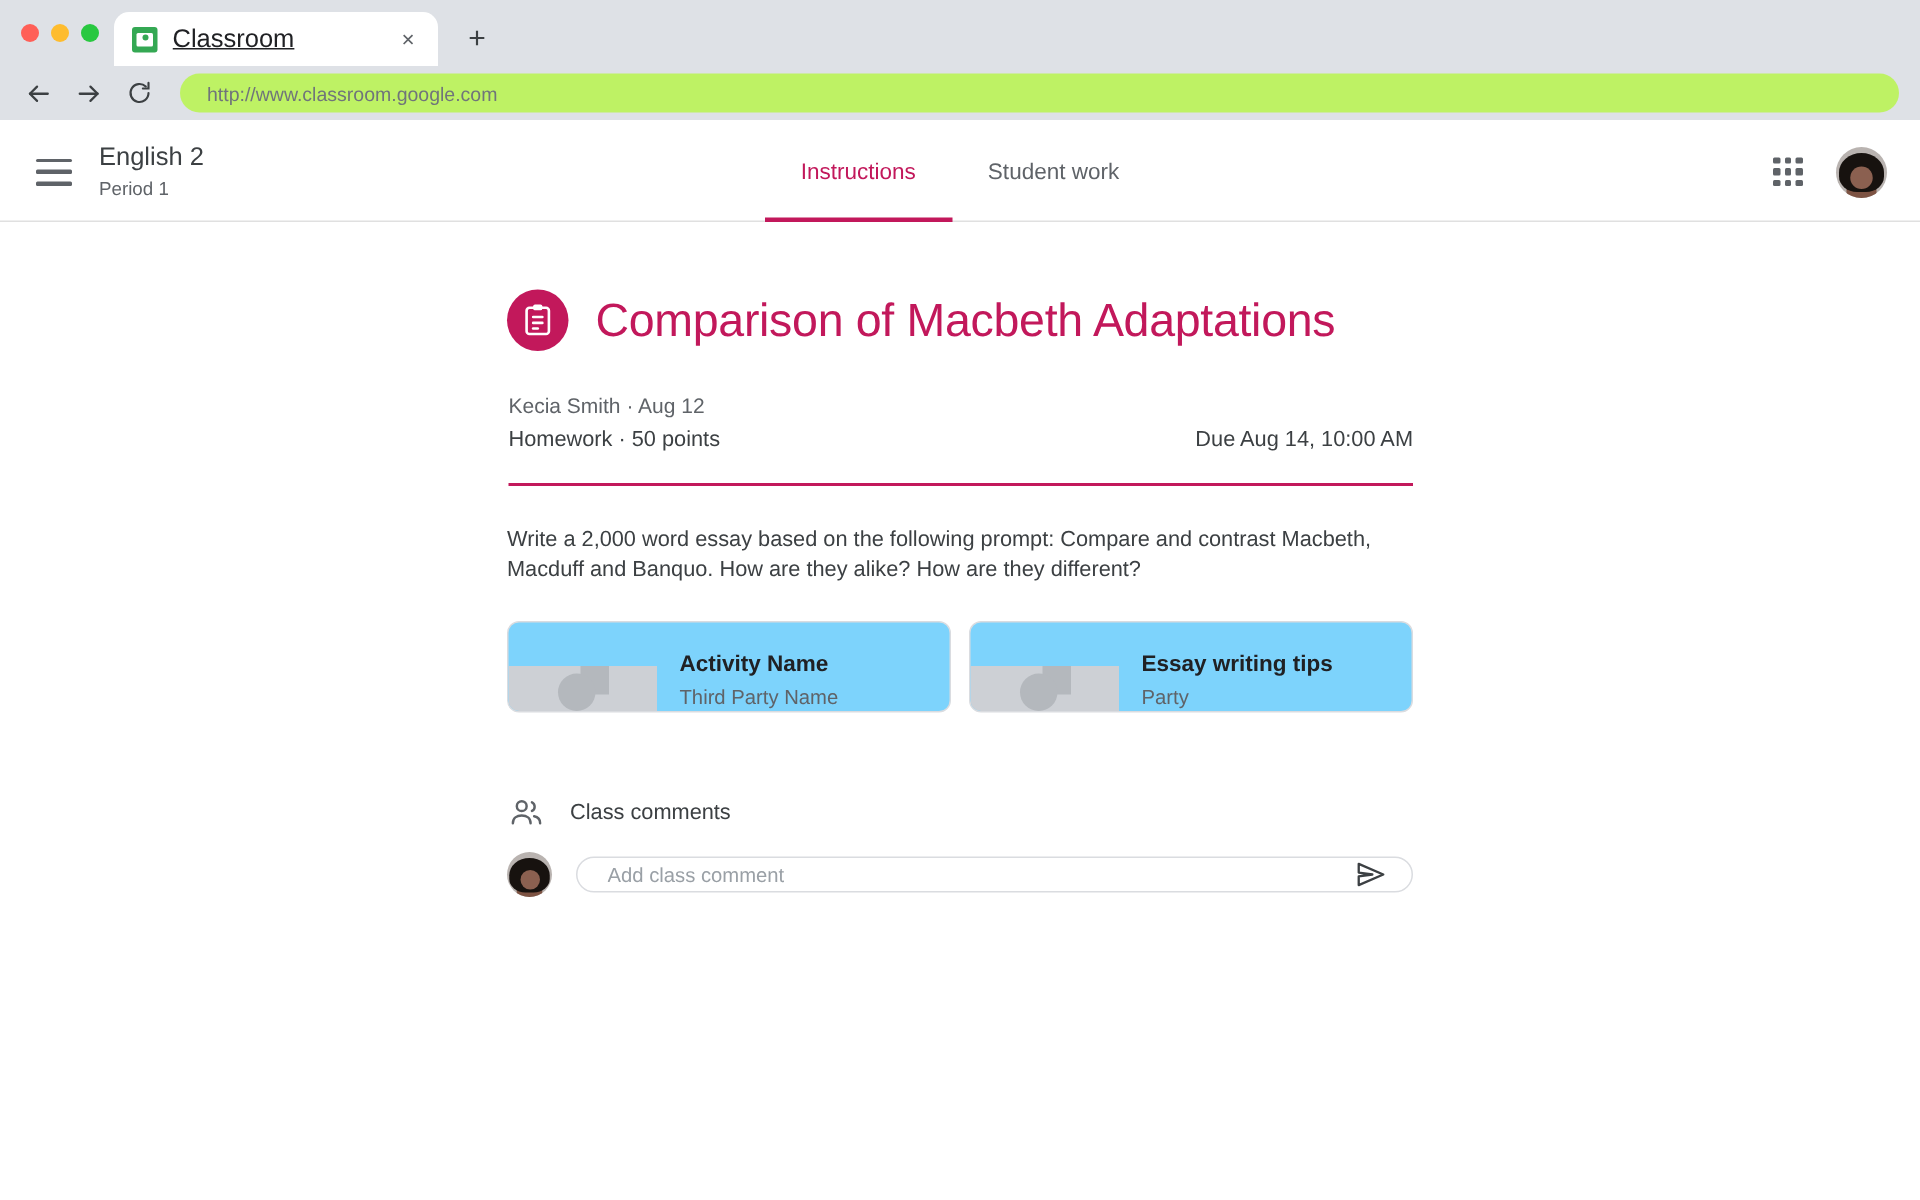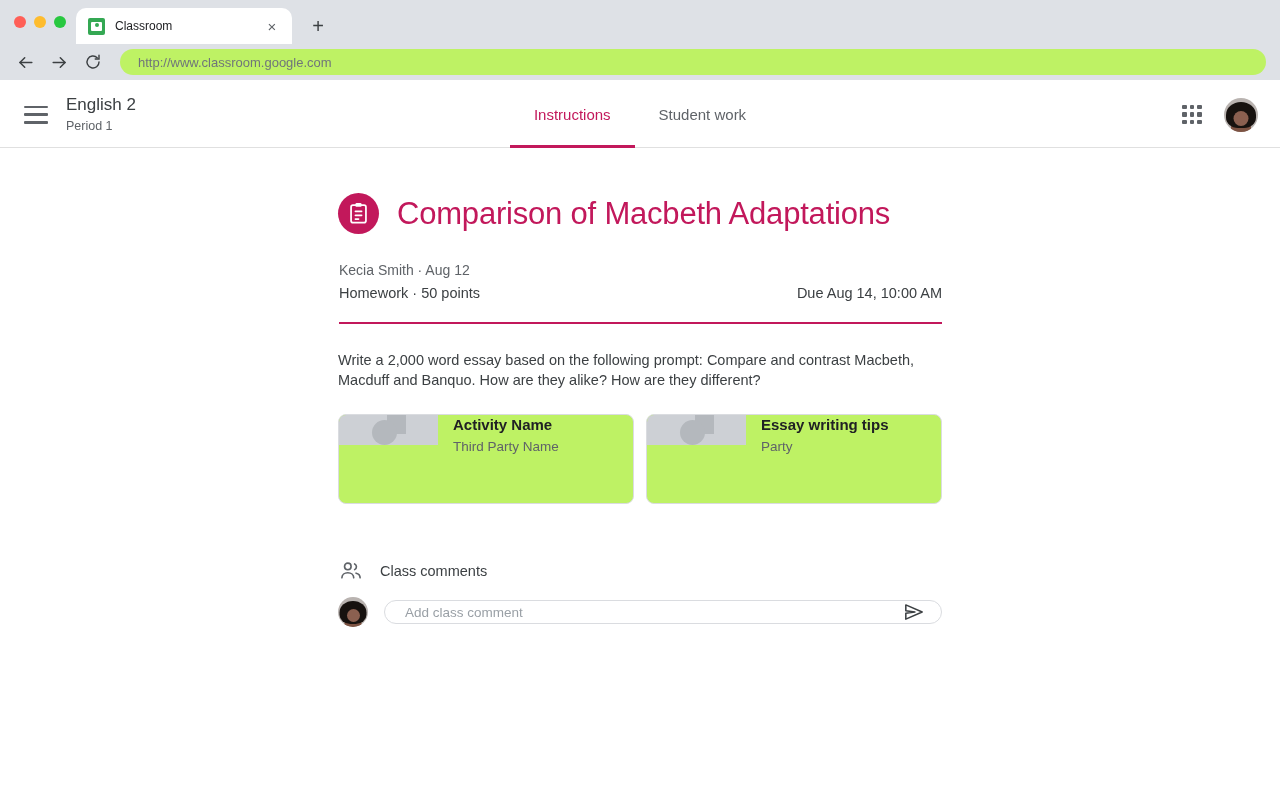--- a/index.html
+++ b/index.html
@@ -36,22 +36,22 @@
   }
   .favicon .board {
     width: 11px; height: 9px; background: #ffffff; border-radius: 1px;
     position: relative;
   }
   .favicon .board::after {
     content: ""; position: absolute; left: 3.5px; top: 1.5px;
     width: 4px; height: 4px; border-radius: 50%; background: #34a853;
   }
   .tab-title {
-    font-size: 12px; color: #202124; flex: 1;
-    white-space: nowrap; overflow: hidden; text-overflow: ellipsis;
+    font-size: 17px; color: #202124; flex: 1;
+    white-space: nowrap; overflow: hidden; text-overflow: ellipsis; text-decoration: underline;
   }
   .tab-close {
     width: 20px; height: 20px; flex: none;
     display: flex; align-items: center; justify-content: center;
     color: #5f6368; font-size: 15px; line-height: 1;
   }
   .newtab {
     width: 28px; height: 28px; margin-left: 12px; margin-bottom: 4px;
     display: flex; align-items: center; justify-content: center;
     color: #3c4043; font-size: 20px; line-height: 1;
@@ -168,24 +168,24 @@
   .divider { height: 2px; background: #c2185b; margin-top: 21px; }
 
   .description {
     margin-top: 26px;
     font-size: 14.5px; color: #3c4043; line-height: 20px;
     width: 585px;
   }
 
   .attachments { display: flex; gap: 12px; margin-top: 24px; }
   .att-card {
-    width: 296px; height: 90px;
+    width: 296px; height: 61px;
     border: 1px solid #dadce0; border-radius: 8px;
-    display: flex; align-items: flex-start; overflow: hidden;
-    background: #bef264;
+    display: flex; align-items: flex-end; overflow: hidden;
+    background: #7dd3fc;
   }
   .att-thumb {
     width: 99px; background: #cdd0d5; flex: none;
     display: flex; align-items: center; justify-content: center;
   }
   .att-glyph { position: relative; width: 34px; height: 30px; }
   .att-glyph .sq {
     position: absolute; right: 0; top: 0;
     width: 19px; height: 19px; background: #b4b8bd;
   }

